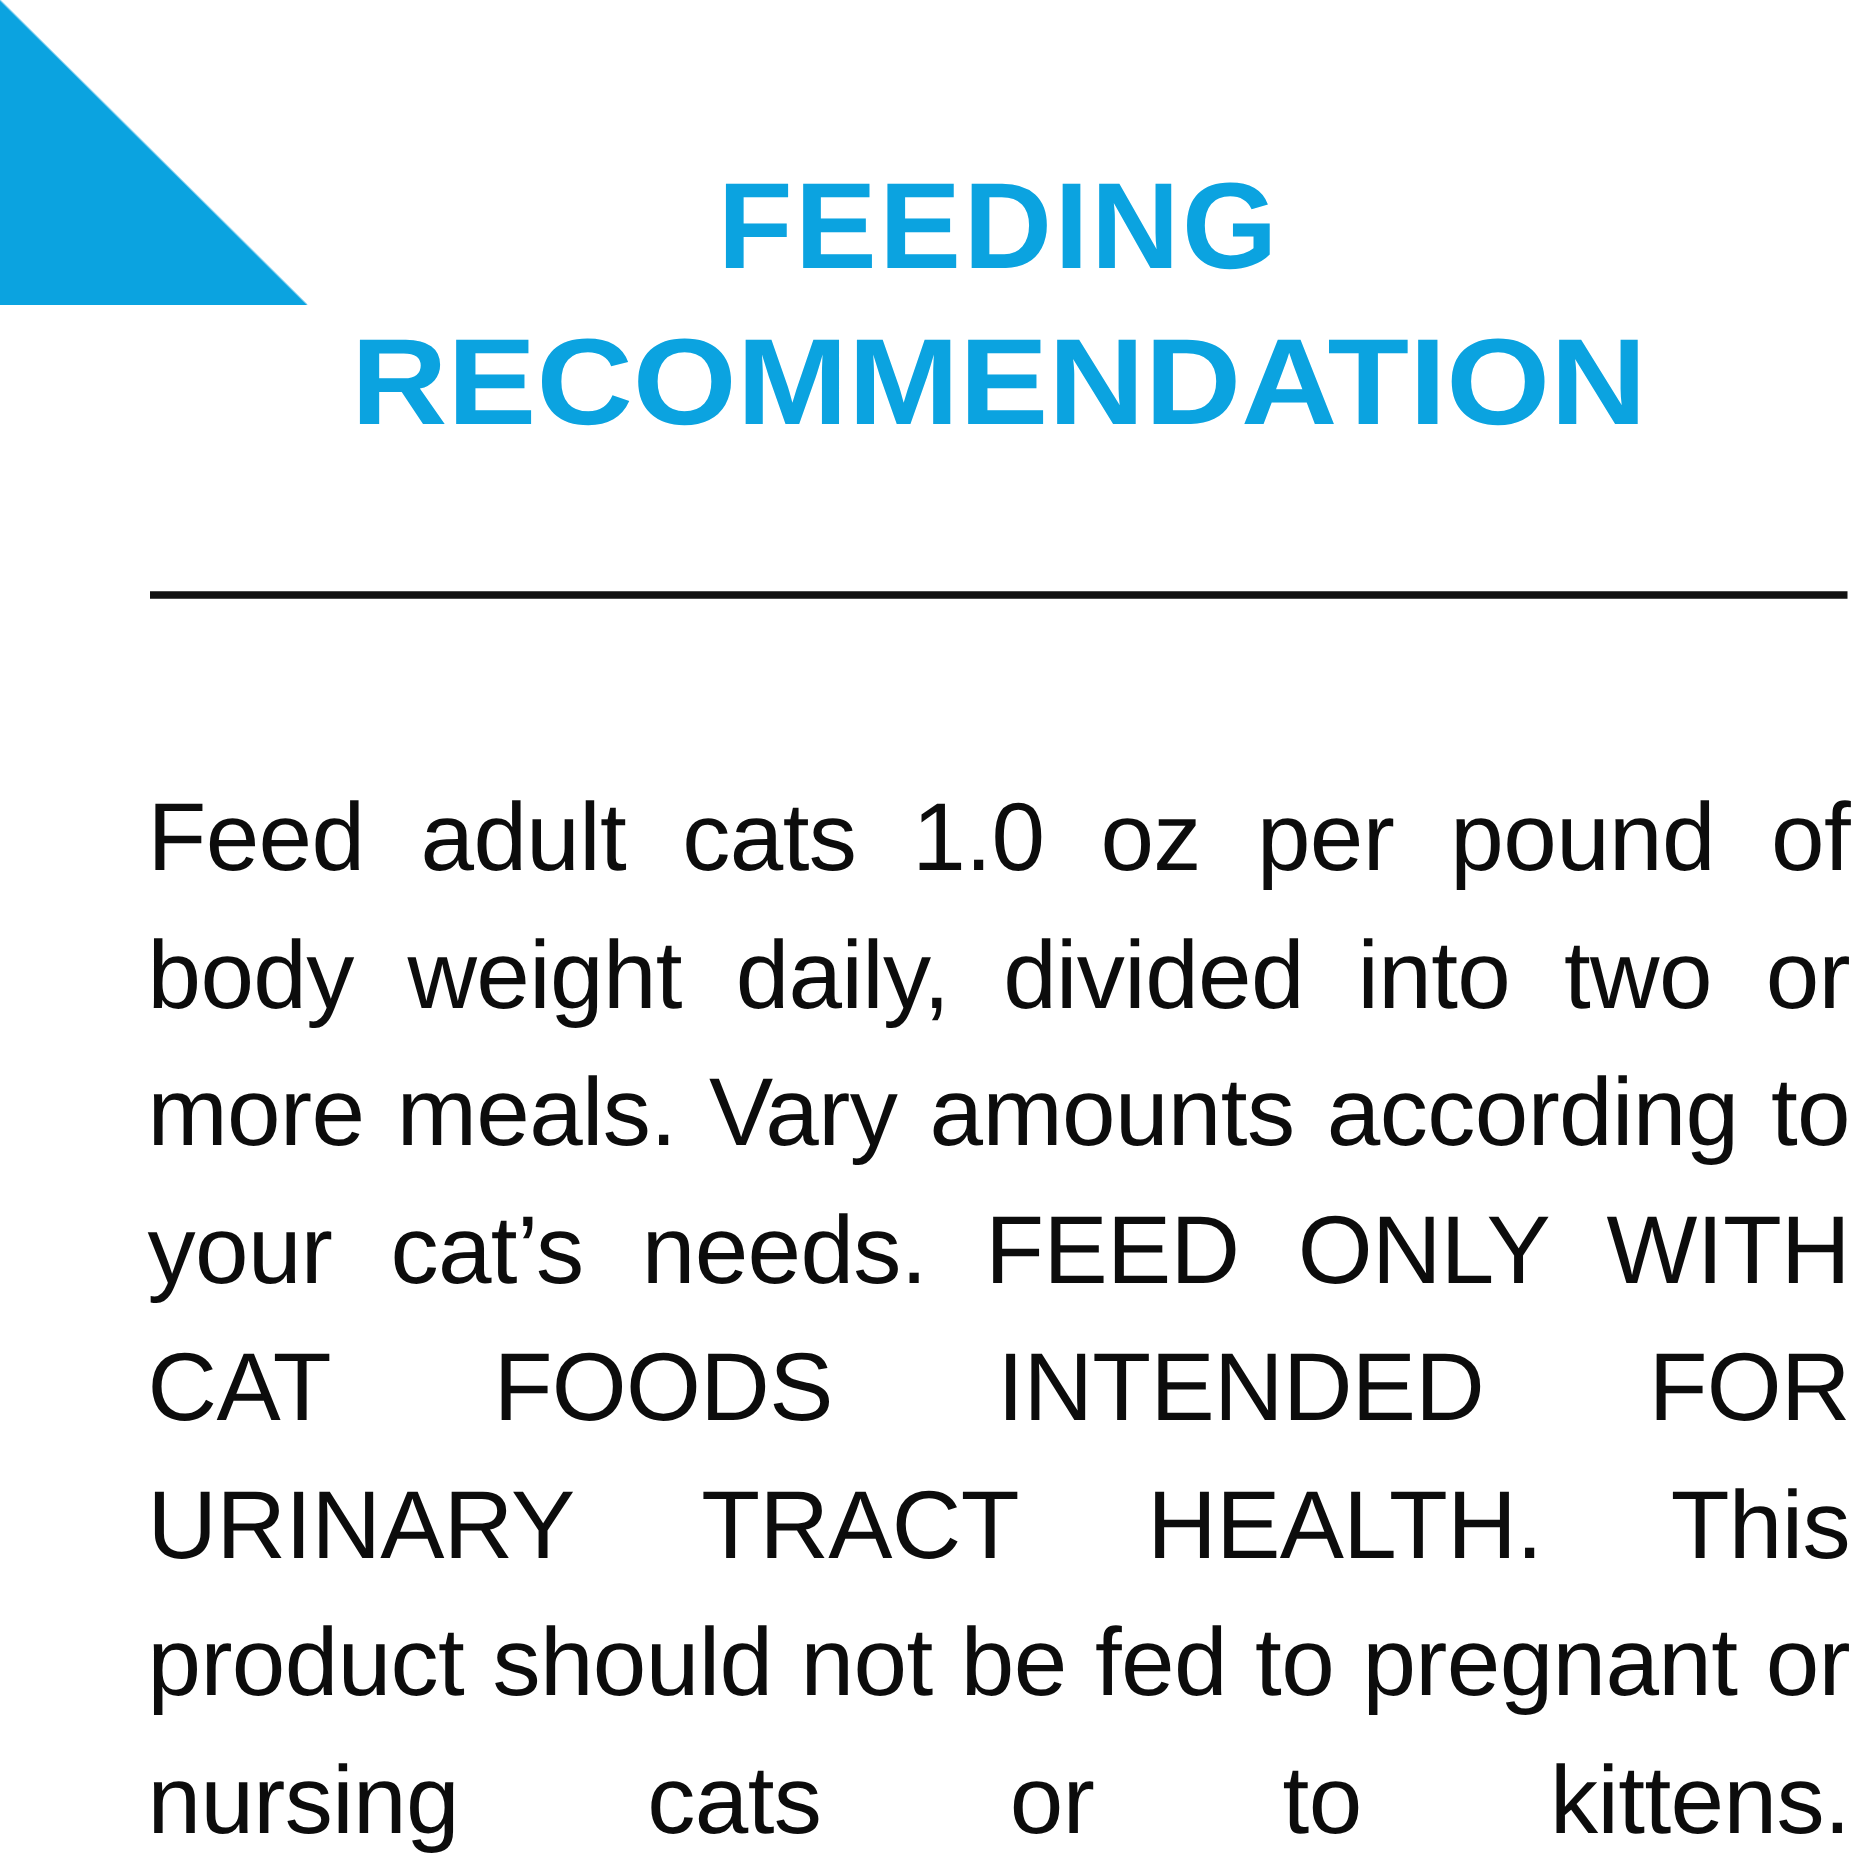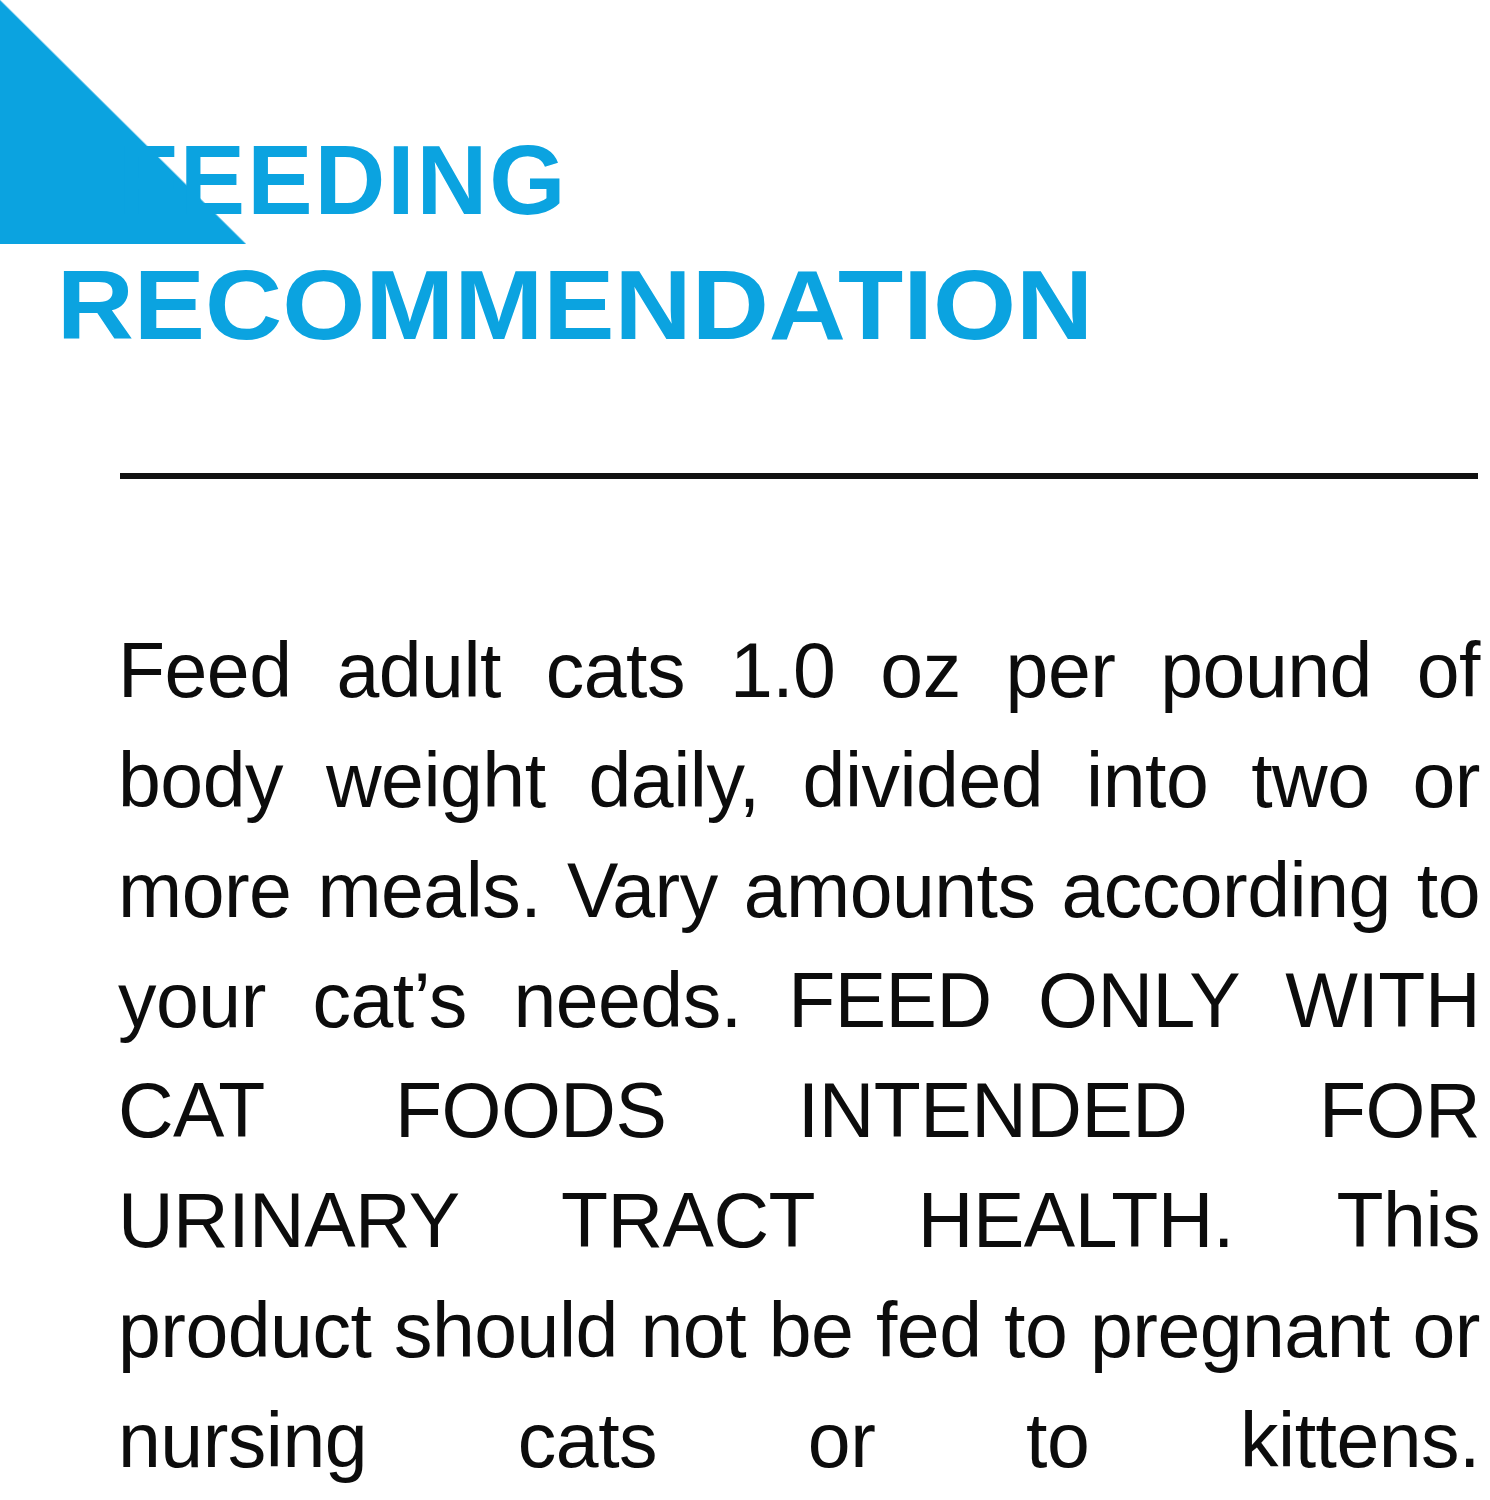--- a/index.html
+++ b/index.html
@@ -27,21 +27,21 @@
     height: 244px;
     background: linear-gradient(to bottom left, transparent 0, transparent 49.75%, #0BA3E0 50.25%, #0BA3E0 100%);
   }
 
   
   #heading {
     position: absolute;
     left: 118px;
     top: 118px;
     width: 1362px;
-    text-align: left;
+    text-align: center;
     color: #0BA3E0;
     font-weight: 700;
     letter-spacing: 0.5px;
     line-height: 1.0;
   }
   .heading-line-1 {
     display: block;
     font-size: 98px;
     letter-spacing: 2px;
     line-height: 1.28;

